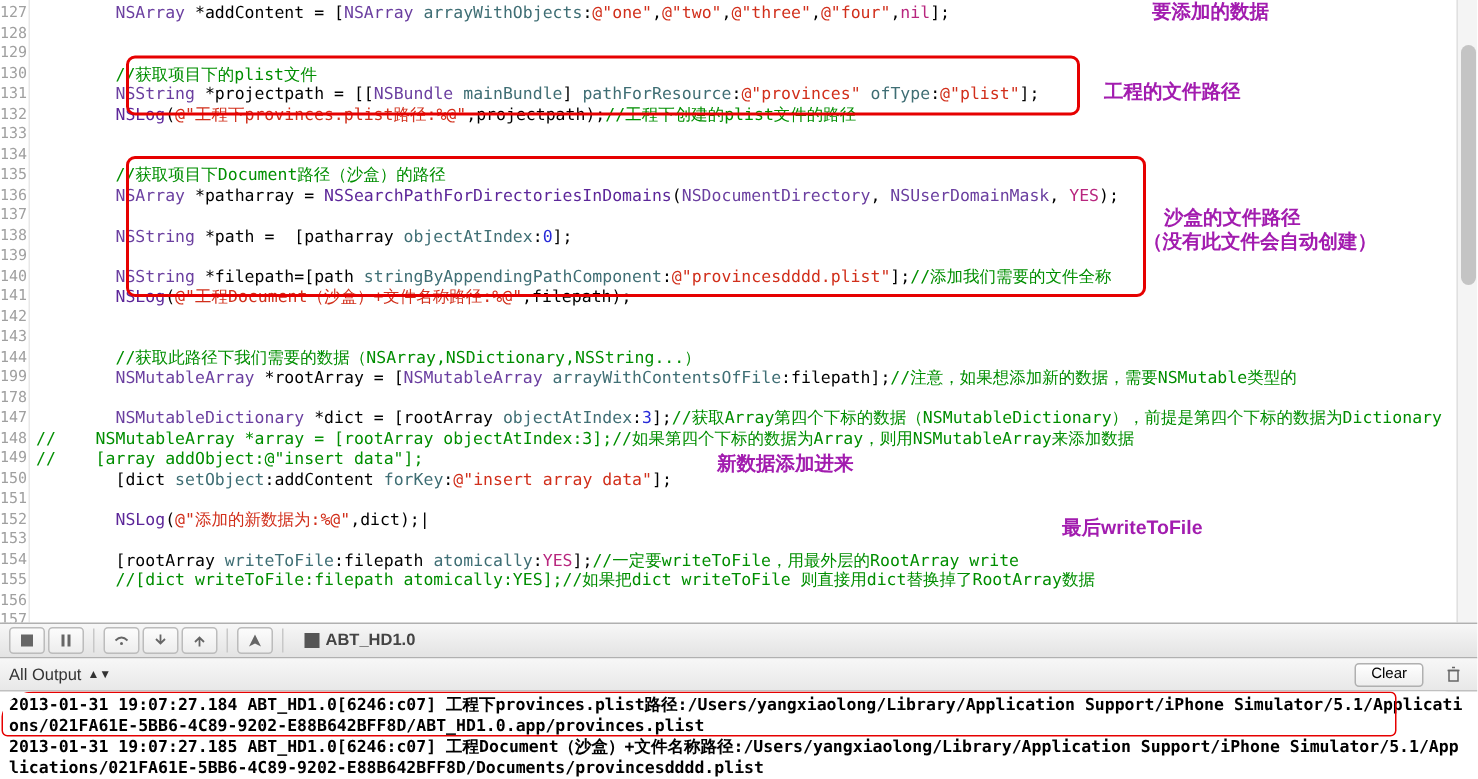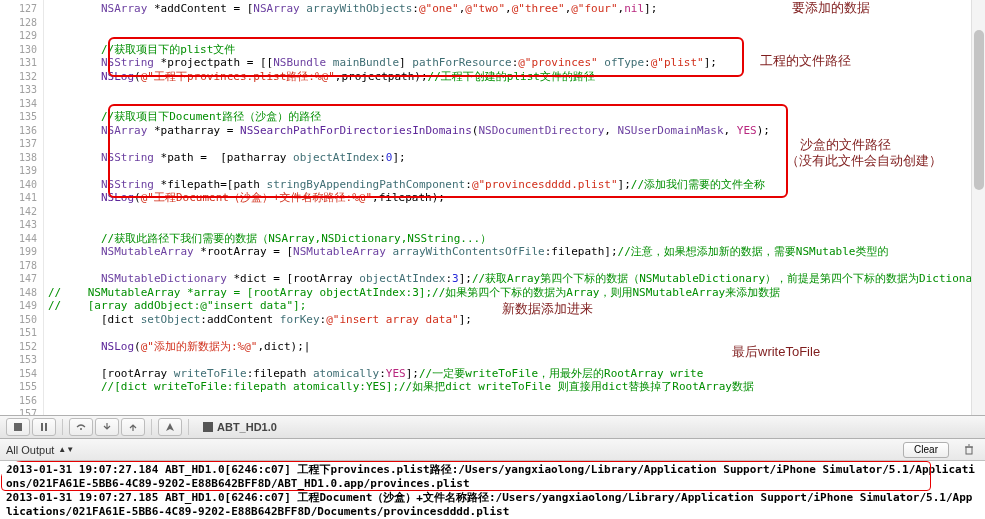--- a/index.html
+++ b/index.html
@@ -1,32 +1,32 @@
 <!DOCTYPE html>
 <html><head>
 <meta charset="utf-8">
 <style>
   * { margin: 0; padding: 0; box-sizing: border-box; }
   body { font-family: Menlo, Monaco, Consolas, monospace; font-size: 11px; background: #fff; overflow: hidden; width: 985px; height: 519px; position: relative; }
   .editor { position: absolute; top: 0; left: 0; right: 0; height: 415px; background: #fff; overflow: hidden; }
   .code-area { display: flex; height: 100%; }
-  .gutter { width: 44px; background: #fff; border-right: 1px solid #e8e8e8; text-align: right; padding-right: 6px; color: #a0a0a0; font-size: 10px; line-height: 13.5px; padding-top: 2px; flex-shrink: 0; }
+  .gutter { width: 20px; background: #fff; border-right: 1px solid #e8e8e8; text-align: right; padding-right: 6px; color: #a0a0a0; font-size: 10px; line-height: 13.5px; padding-top: 2px; flex-shrink: 0; }
   .gutter div { height: 13.5px; }
   .code { flex: 1; padding-left: 4px; padding-top: 2px; position: relative; line-height: 13.5px; white-space: pre; }
   .ln { height: 13.5px; position: relative; }
   .kw { color: #b8267e; }
   .cls { color: #6b3fa0; }
   .str { color: #d12f1b; }
   .cmt { color: #008e00; }
   .mtd { color: #3f6e74; }
   .lit { color: #272ad8; }
   .fn { color: #5c2699; text-align: center; }
   .cns { color: #6b3fa0; }
   
-  .annotation { position: absolute; color: #7f1d1d; font-family: 'Microsoft YaHei', SimSun, sans-serif; font-size: 13px; font-weight: normal; text-align: center; }
+  .annotation { position: absolute; color: #a21caf; font-family: 'Microsoft YaHei', SimSun, sans-serif; font-size: 13px; font-weight: bold; text-align: center; }
   .redbox { position: absolute; border: 2px solid #e60000; border-radius: 6px; pointer-events: none; }
   
   .toolbar { position: absolute; top: 415px; left: 0; right: 0; height: 24px; background: linear-gradient(#f7f7f7, #e3e3e3); border-top: 1px solid #b0b0b0; border-bottom: 1px solid #b0b0b0; display: flex; align-items: center; padding: 0 6px; gap: 2px; font-weight: bold; }
   .tbtn { width: 24px; height: 18px; background: linear-gradient(#fcfcfc, #ededed); border: 1px solid #bcbcbc; border-radius: 3px; display: inline-flex; align-items: center; justify-content: center; cursor: pointer; color: #555; }
   .tbtn svg { width: 10px; height: 10px; }
   .sep { width: 1px; height: 16px; background: #c8c8c8; margin: 0 4px; }
   .scheme { display: inline-flex; align-items: center; gap: 4px; color: #444; font-family: 'Lucida Grande', Arial, sans-serif; font-size: 11px; margin-left: 8px; }
   .scheme .sq { width: 10px; height: 10px; background: #555; }
   
   .filterbar { position: absolute; top: 439px; left: 0; right: 0; height: 22px; background: linear-gradient(#f7f7f7, #e8e8e8); border-bottom: 1px solid #c0c0c0; display: flex; align-items: center; padding: 0 6px; gap: 6px; }

